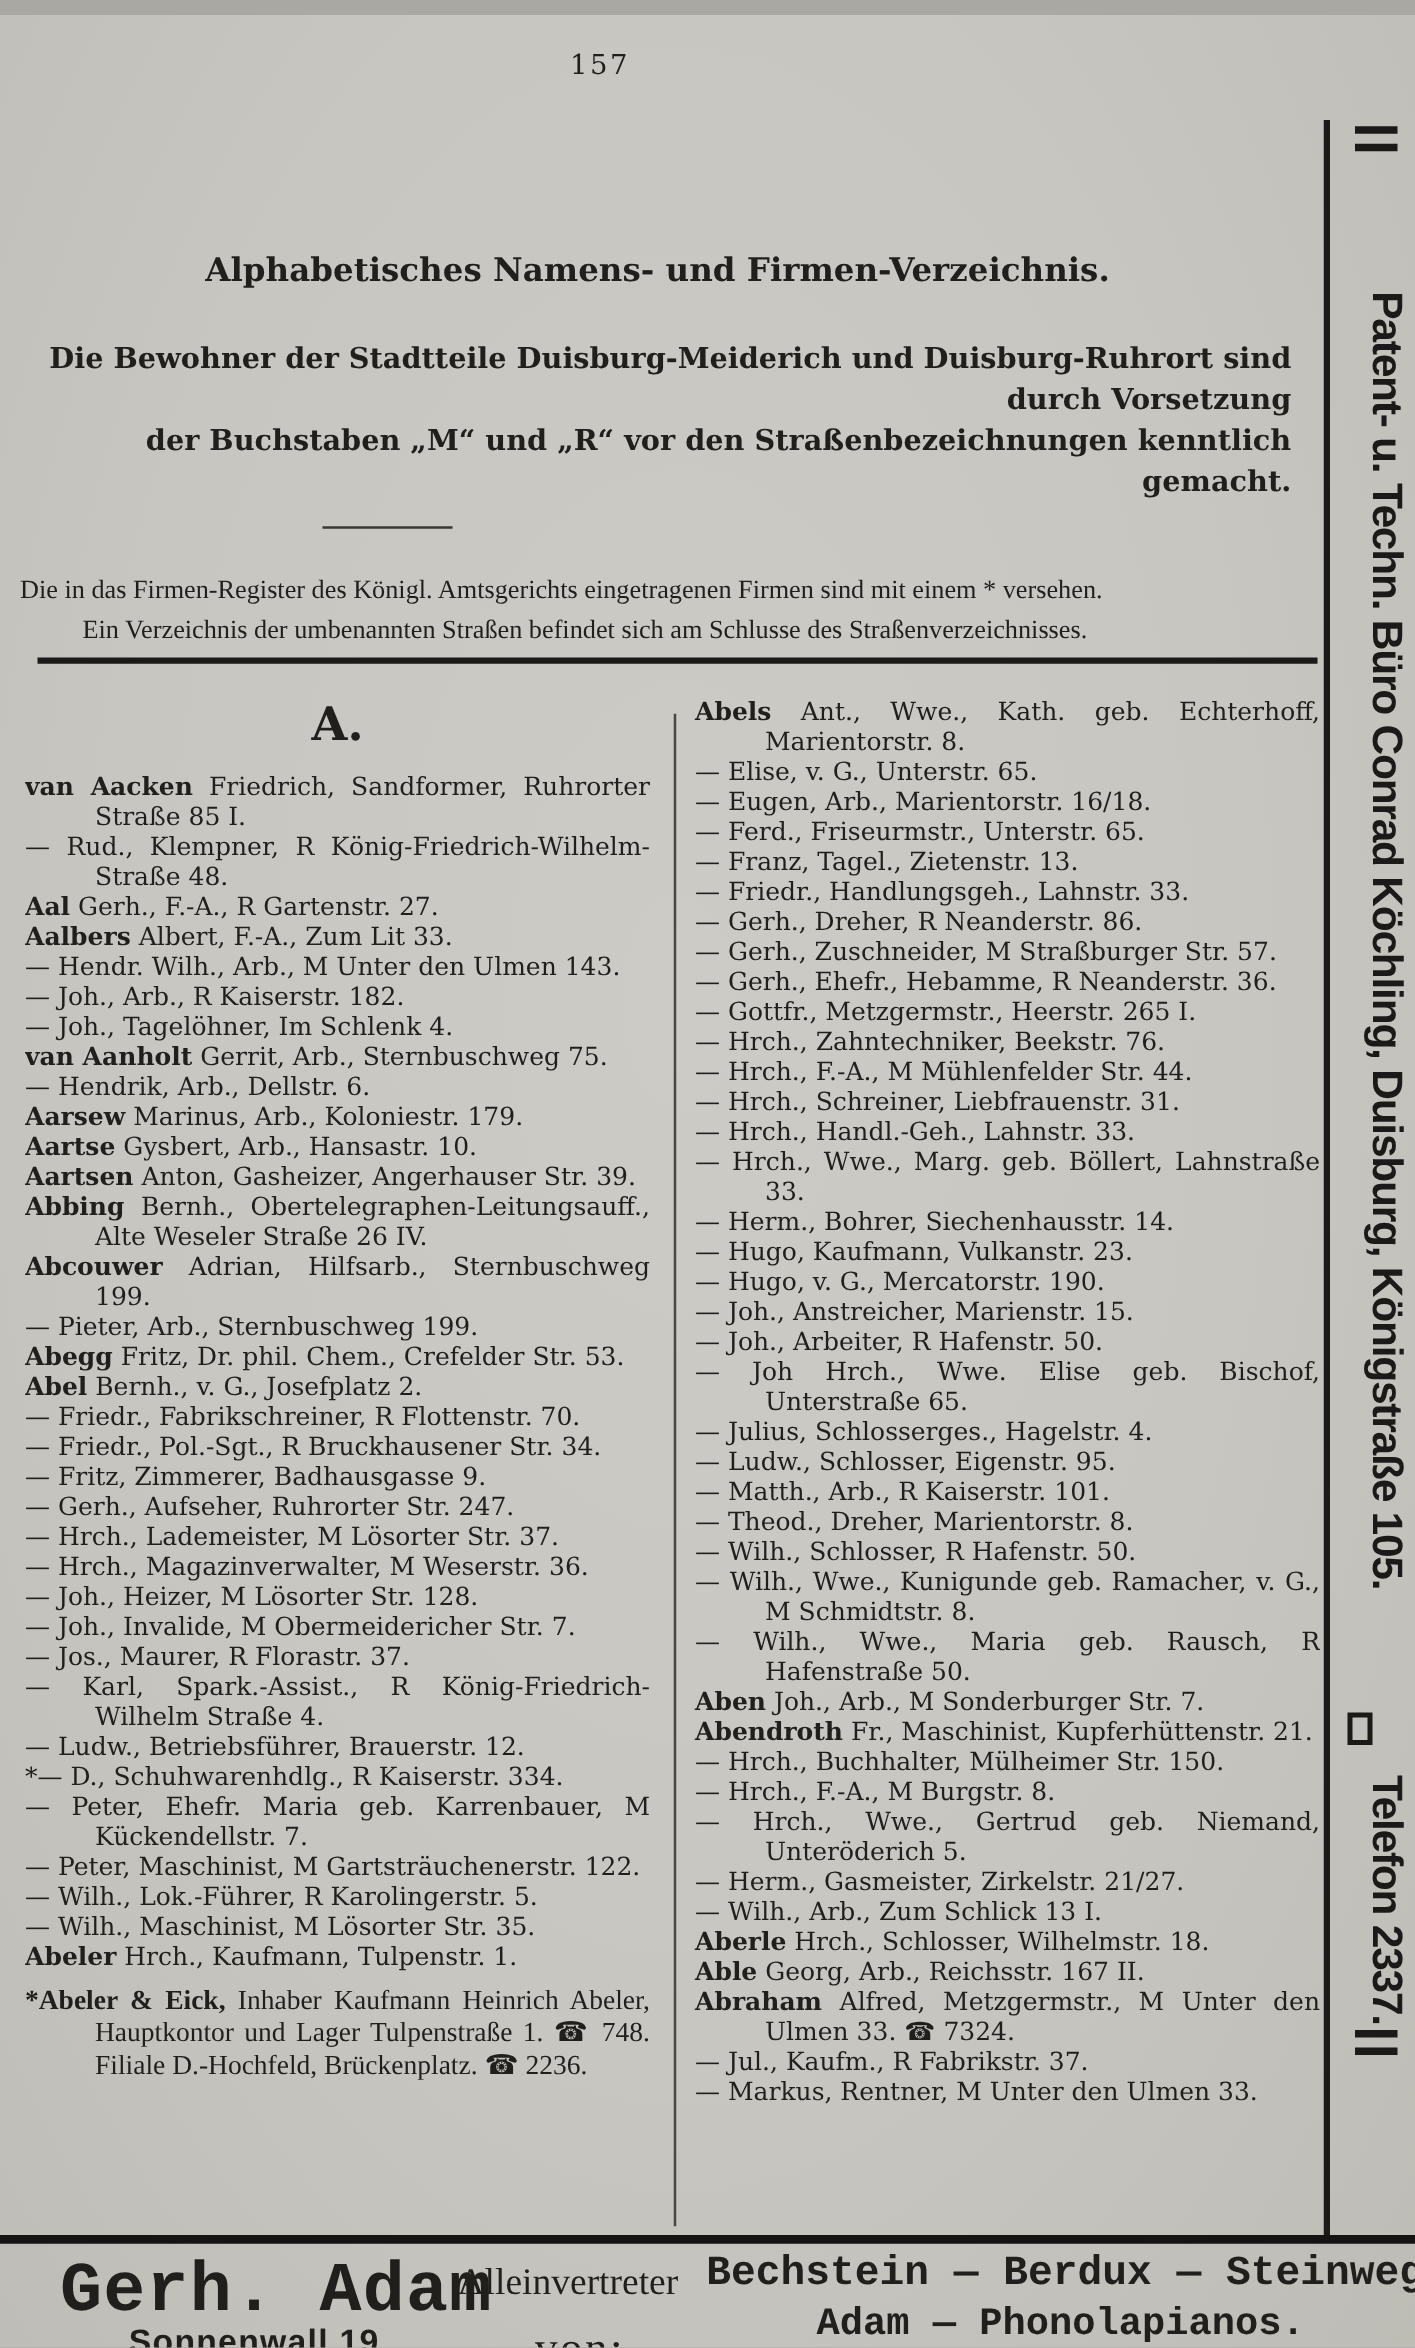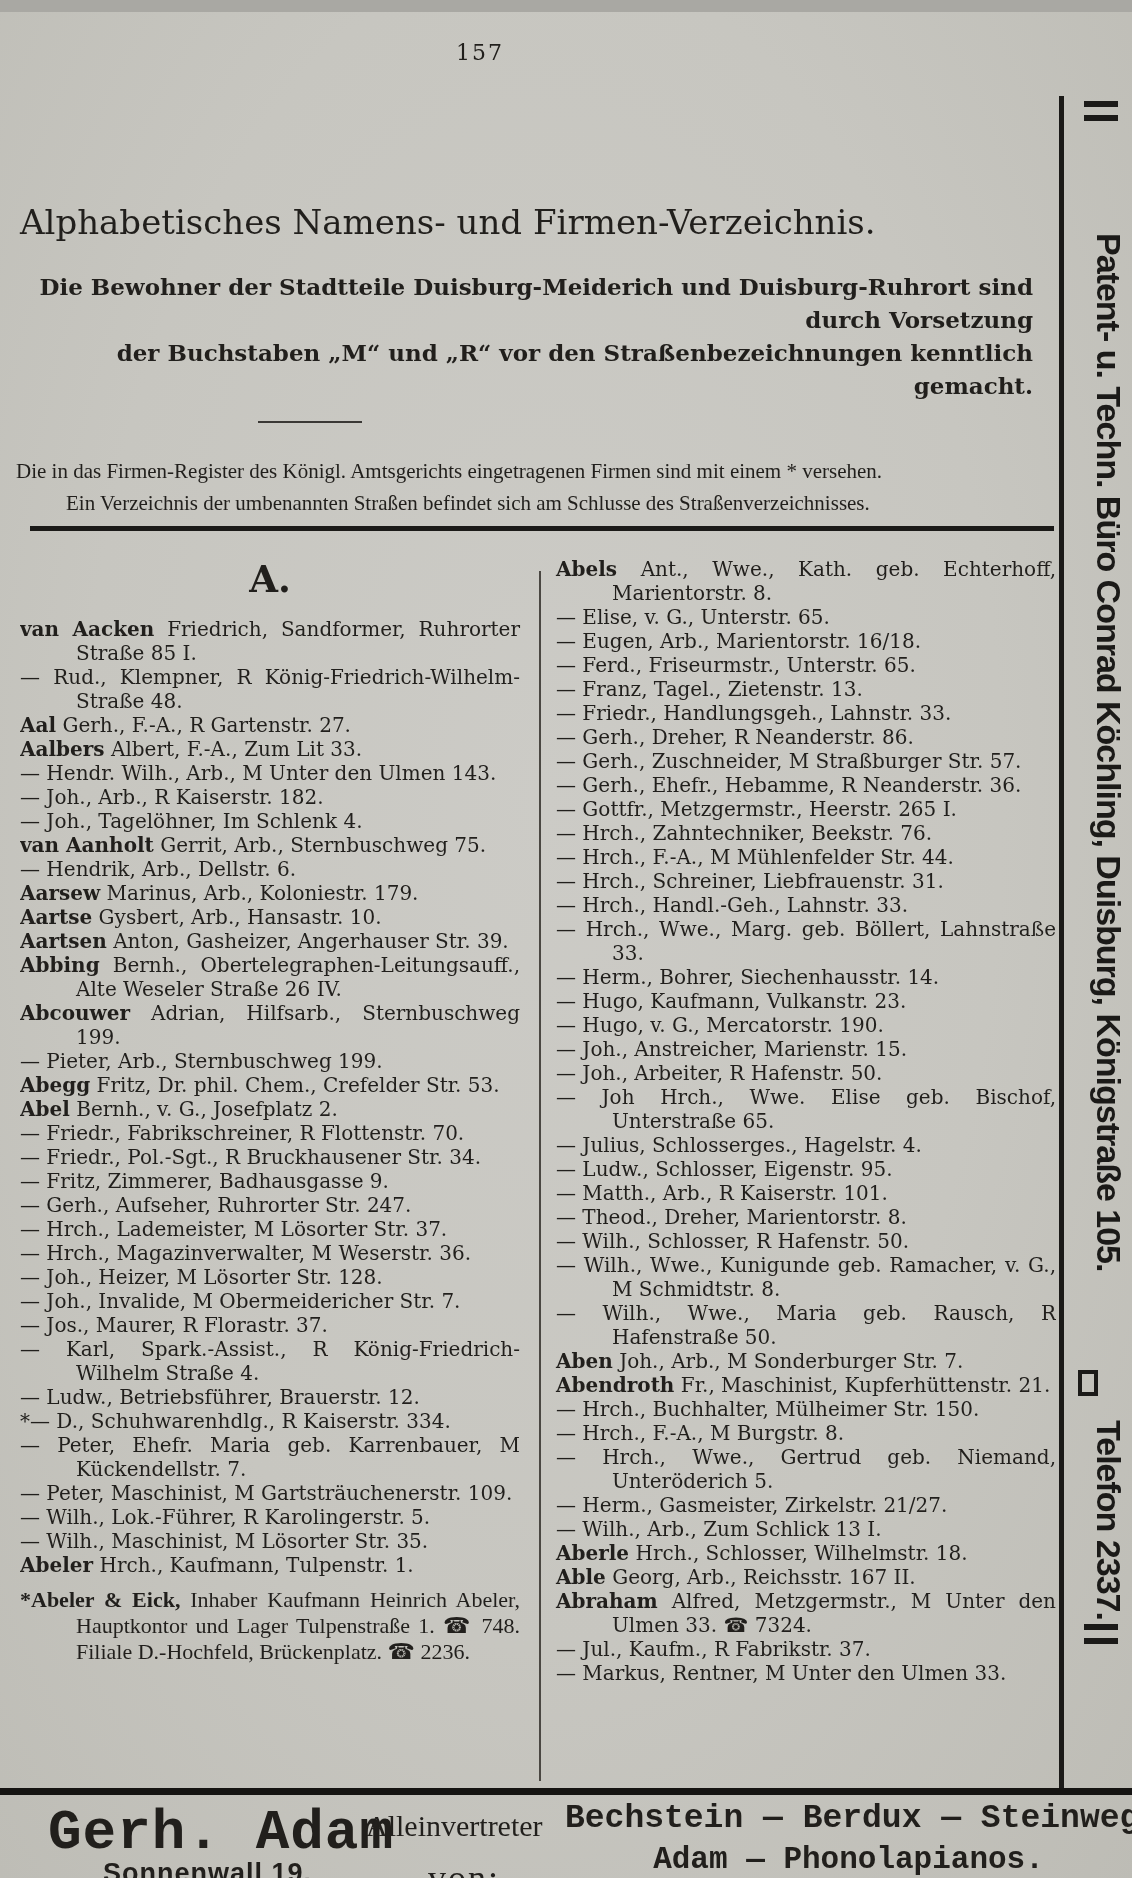--- a/index.html
+++ b/index.html
@@ -3,21 +3,21 @@
 <meta charset="utf-8">
 <style>
   html,body{margin:0;padding:0;}
   body{width:1132px;height:1878px;background:#a9a8a3;}
   .page{
     position:relative;width:1132px;height:1878px;overflow:hidden;
     background:radial-gradient(ellipse at 48% 42%, #cccbc6 0%, #c7c6c0 55%, #bdbcb5 100%);
     color:#211f1c;font-family:"DejaVu Serif",serif;margin-top:12px;
   }
   .pagenum{position:absolute;top:28px;left:0;width:960px;text-align:center;font-size:22px;letter-spacing:2px;}
-  .title{position:absolute;top:190px;left:20px;width:1012px;text-align:left;font-weight:normal;font-size:34px;white-space:nowrap;letter-spacing:0px;}
+  .title{position:absolute;top:190px;left:20px;width:1012px;text-align:center;font-weight:bold;font-size:26px;white-space:nowrap;letter-spacing:0px;}
   .subtitle{position:absolute;top:258px;left:28px;width:1005px;text-align:right;font-weight:bold;font-size:23px;line-height:33px;}
   .sub-divider{position:absolute;top:409px;left:258px;width:104px;border-top:2px solid #3a3835;}
   .notes{position:absolute;top:443px;left:16px;width:1038px;font-size:21px;line-height:32px;font-family:Liberation Serif, serif;}
   .notes .l2{display:block;padding-left:50px;}
   .top-rule{position:absolute;top:514px;left:30px;width:1024px;height:5px;background:#1b1a18;}
 
   .columns{position:absolute;top:545px;left:20px;width:1036px;height:1228px;overflow:hidden;}
   .col-left{position:absolute;left:0;top:0;width:500px;}
   .col-divider{position:absolute;left:519px;top:14px;width:2px;height:1210px;background:#4a4742;}
   .col-right{position:absolute;left:536px;top:0;width:500px;}
@@ -102,21 +102,21 @@
           <p class="entry">— Gerh., Aufseher, Ruhrorter Str. 247.</p>
           <p class="entry">— Hrch., Lademeister, M Lösorter Str. 37.</p>
           <p class="entry">— Hrch., Magazinverwalter, M Weserstr. 36.</p>
           <p class="entry">— Joh., Heizer, M Lösorter Str. 128.</p>
           <p class="entry">— Joh., Invalide, M Obermeidericher Str. 7.</p>
           <p class="entry">— Jos., Maurer, R Florastr. 37.</p>
           <p class="entry">— Karl, Spark.-Assist., R König-Friedrich-Wilhelm Straße 4.</p>
           <p class="entry">— Ludw., Betriebsführer, Brauerstr. 12.</p>
           <p class="entry">*— D., Schuhwarenhdlg., R Kaiserstr. 334.</p>
           <p class="entry">— Peter, Ehefr. Maria geb. Karrenbauer, M Kückendellstr. 7.</p>
-          <p class="entry">— Peter, Maschinist, M Gartsträuchenerstr. 109.</p>
+          <p class="entry">— Peter, Maschinist, M Gartsträuchenerstr. 122.</p>
           <p class="entry">— Wilh., Lok.-Führer, R Karolingerstr. 5.</p>
           <p class="entry">— Wilh., Maschinist, M Lösorter Str. 35.</p>
           <p class="entry"><b>Abeler</b> Hrch., Kaufmann, Tulpenstr. 1.</p>
           <p class="entry roman"><b>*Abeler &amp; Eick,</b> Inhaber Kaufmann Heinrich Abeler, Hauptkontor und Lager Tulpenstraße 1. ☎ 748. Filiale D.-Hochfeld, Brückenplatz. ☎ 2236.</p>
         </div>
     </div>
     <div class="col-divider"></div>
     <div class="col-right">
       <div>
           <p class="entry"><b>Abels</b> Ant., Wwe., Kath. geb. Echterhoff, Marientorstr. 8.</p>

